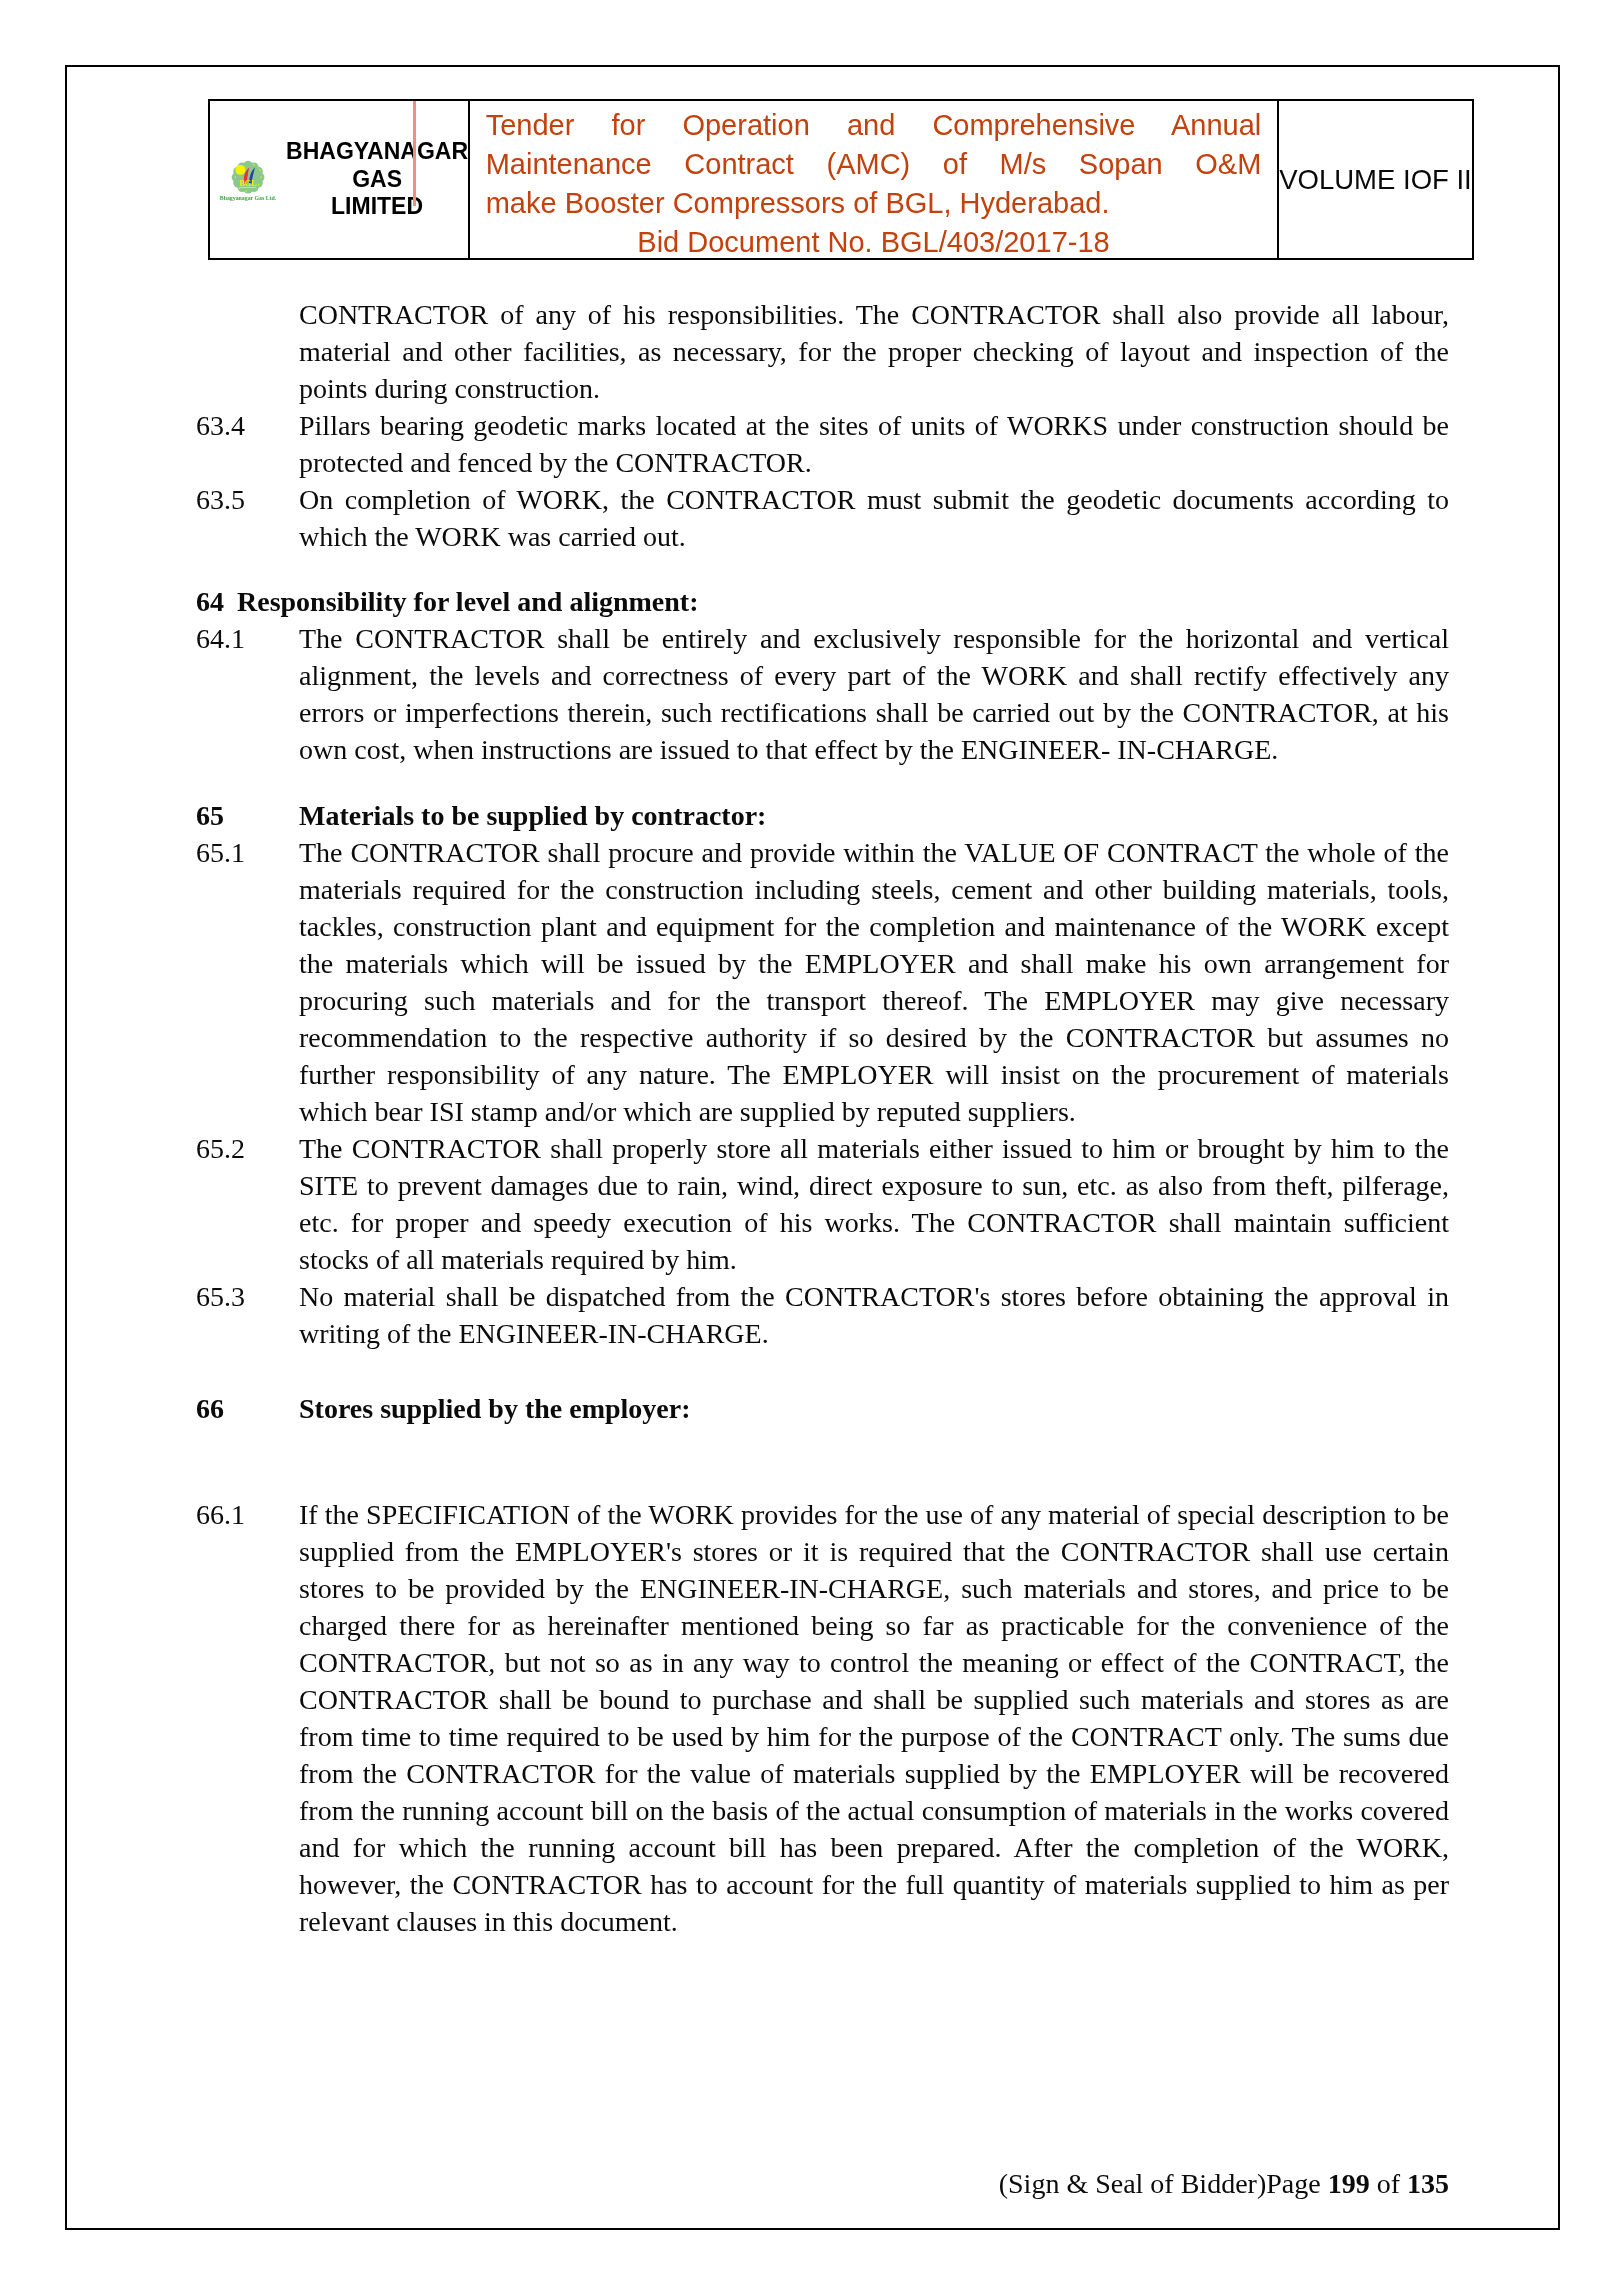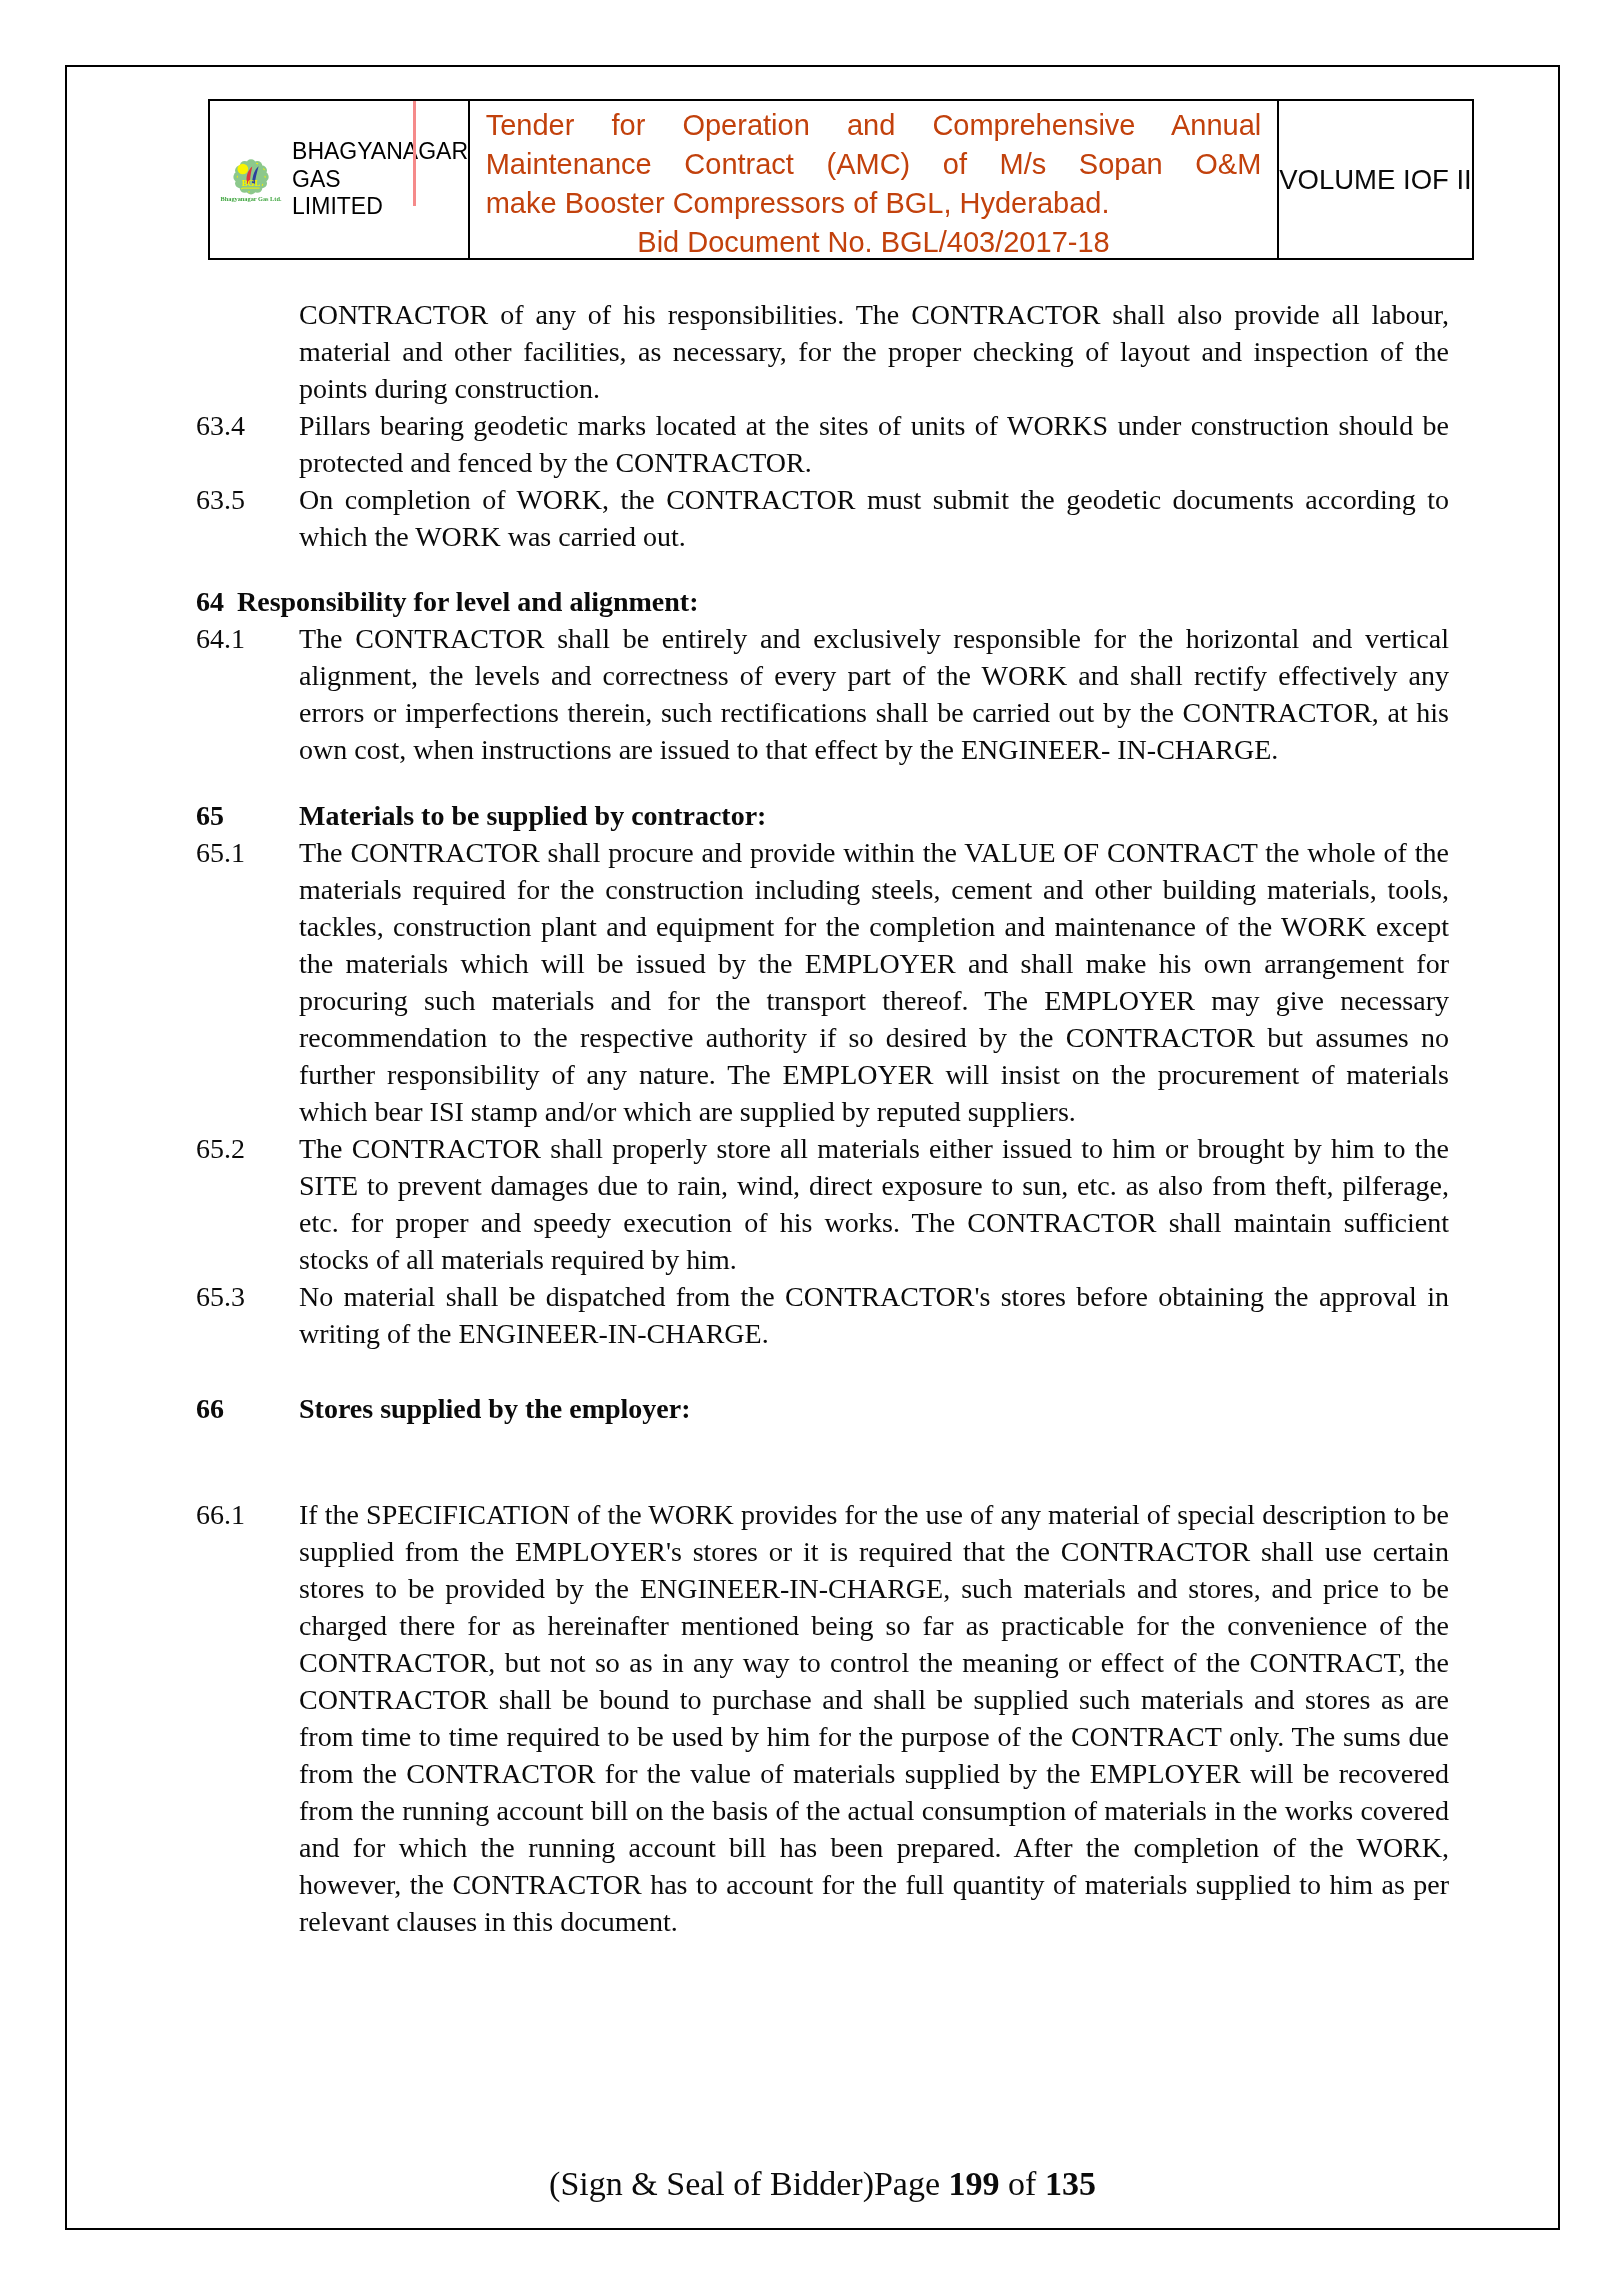--- a/index.html
+++ b/index.html
@@ -9,21 +9,21 @@
          border:2.6px solid #000;}
   
   .header-table{position:absolute;left:208px;top:99px;width:1266px;height:161px;
                 border:2.6px solid #000;display:flex;box-sizing:border-box;background:#fff;}
   .cell{box-sizing:border-box;height:100%;}
   .logo-cell{width:260px;border-right:2.6px solid #000;position:relative;
              display:flex;flex-direction:row;align-items:center;}
   .red-artifact{position:absolute;right:52px;top:0;width:2.6px;height:105px;background:#f58a8a;}
   .logo-svg{margin-top:2.6px;width:177px;height:98px;display:block;}
   .company-name{font-family:"Liberation Sans", sans-serif;font-size:23px;line-height:27.5px;
-                text-align:left;color:#000;letter-spacing:0px;}
+                text-align:center;color:#000;letter-spacing:0px;font-weight:bold;}
   .title-cell{width:809px;border-right:2.6px solid #000;padding:5.2px 15.7px 0 15.7px;
               font-family:"Liberation Sans", sans-serif;font-size:29px;line-height:39px;
               font-weight:500;color:#c2410c;}
   .t-just{text-align:justify;text-align-last:justify;}
   .t-left{text-align:left;}
   .t-center{text-align:center;}
   .volume-cell{flex:1;display:flex;flex-direction:row;justify-content:center;align-items:center;
                font-family:"Liberation Sans", sans-serif;font-size:27.5px;line-height:38px;color:#0a0a0a;}
   
   .doc-body{position:absolute;left:196px;top:296px;width:1253px;height:1865px;overflow:hidden;
@@ -32,21 +32,21 @@
   .row .num{width:103px;flex:none;}
   .row .txt{flex:1;text-align:justify;}
   .bold{font-weight:bold;}
   .h-inline{font-weight:bold;margin-top:27.5px;}
   .h-inline .num-inline{margin-right:13px;}
   .mt-head{margin-top:29.4px;}
   .mt-head66{margin-top:38px;}
   .mt-6601{margin-top:69px;}
   
   .footer{position:absolute;left:196px;top:2167px;width:1253px;display:flex;
-          justify-content:center;font-size:34px;line-height:34px;}
+          justify-content:flex-end;font-size:28px;line-height:34px;}
 </style>
 </head>
 <body>
 
 <div class="page">
   <div class="frame"></div>
 
   <div class="header-table">
     <div class="cell logo-cell">
       <div class="red-artifact"></div>

